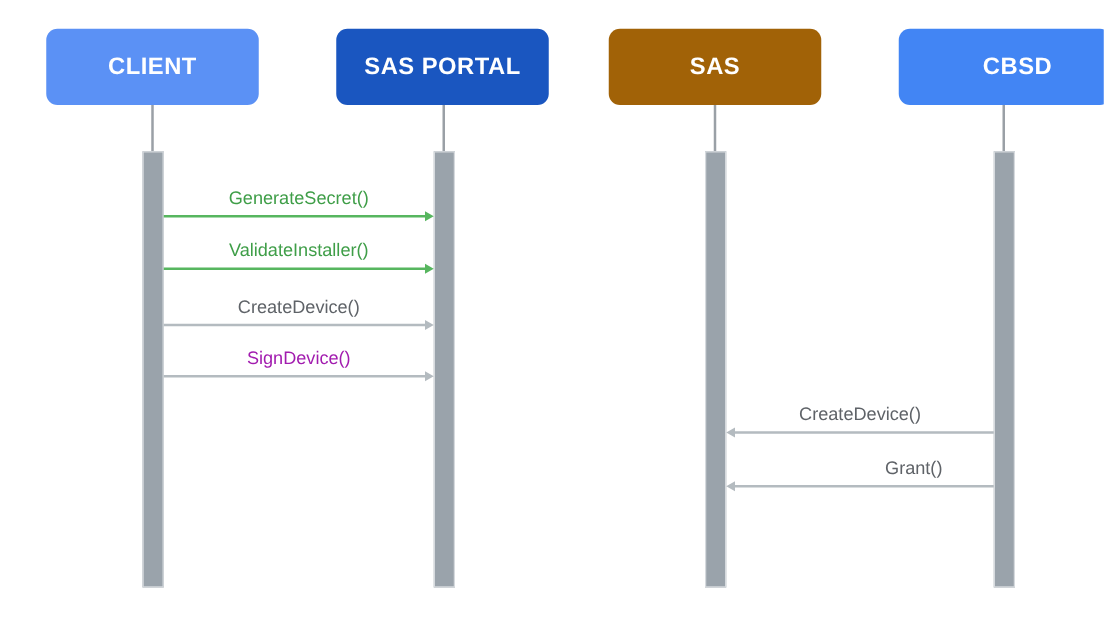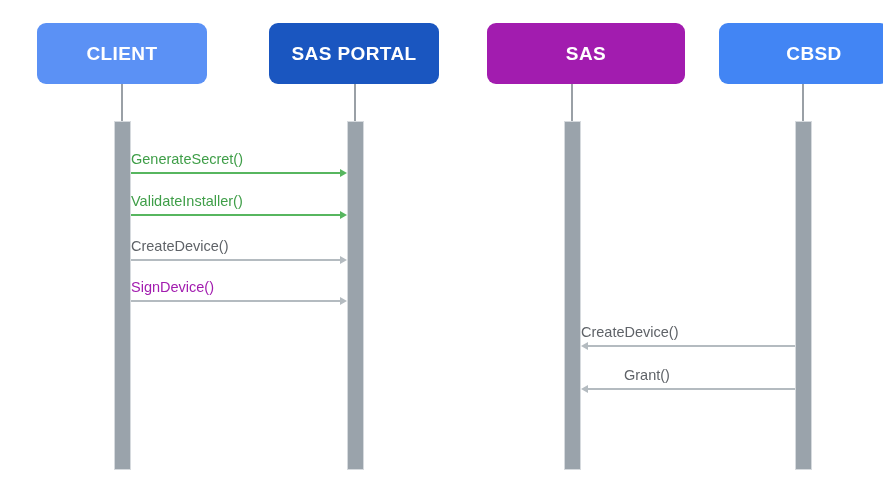--- a/index.html
+++ b/index.html
@@ -57,41 +57,42 @@
   .message-arrowhead {
     position: absolute;
     width: 0;
     height: 0;
     border-top: 4.5px solid transparent;
     border-bottom: 4.5px solid transparent;
   }
   .message-label {
     position: absolute;
     white-space: nowrap;
+    text-align: center;
     font-size: 14.5px;
     user-select: none;
   }
 </style>
 </head>
 <body>
 
 <div id="diagram-root" style="width: 883px; height: 497px; background: rgb(255, 255, 255); margin-left: 19px;">
     <div class="lifeline-stem" style="left: 102px; top: 84px; height: 37px; background: rgb(154, 160, 166);"></div>
     <div class="activation-bar" style="left: 95px; top: 121px; width: 17px; height: 349px; background: rgb(154, 163, 171); border-color: rgb(214, 218, 222);"></div>
     <div class="actor-box" style="left: 18px; top: 23px; width: 170px; height: 61px; background: rgb(91, 145, 245); font-size: 19px;">
       <span class="actor-label">CLIENT</span>
     </div>
     <div class="lifeline-stem" style="left: 335px; top: 84px; height: 37px; background: rgb(154, 160, 166);"></div>
     <div class="activation-bar" style="left: 328px; top: 121px; width: 17px; height: 349px; background: rgb(154, 163, 171); border-color: rgb(214, 218, 222);"></div>
     <div class="actor-box" style="left: 250px; top: 23px; width: 170px; height: 61px; background: rgb(26, 86, 192); font-size: 19px;">
       <span class="actor-label">SAS PORTAL</span>
     </div>
     <div class="lifeline-stem" style="left: 552px; top: 84px; height: 37px; background: rgb(154, 160, 166);"></div>
     <div class="activation-bar" style="left: 545px; top: 121px; width: 17px; height: 349px; background: rgb(154, 163, 171); border-color: rgb(214, 218, 222);"></div>
-    <div class="actor-box" style="left: 468px; top: 23px; width: 198px; height: 61px; background: #a21caf; font-size: 19px;">
+    <div class="actor-box" style="left: 468px; top: 23px; width: 170px; height: 61px; background: #a16207; font-size: 19px;">
       <span class="actor-label">SAS</span>
     </div>
     <div class="lifeline-stem" style="left: 783px; top: 84px; height: 37px; background: rgb(154, 160, 166);"></div>
     <div class="activation-bar" style="left: 776px; top: 121px; width: 17px; height: 349px; background: rgb(154, 163, 171); border-color: rgb(214, 218, 222);"></div>
     <div class="actor-box" style="left: 700px; top: 23px; width: 170px; height: 61px; background: rgb(66, 133, 244); font-size: 19px; padding-left: 20px;">
       <span class="actor-label">CBSD</span>
     </div>
     <div class="message-line" style="background: rgb(87, 182, 95); top: 172px; left: 112px; width: 209px;"></div>
     <div class="message-arrowhead" style="top: 168.5px; left: 321px; border-left: 7px solid rgb(87, 182, 95);"></div>
     <div class="message-label" style="color: rgb(63, 158, 72); left: 112px; width: 216px; top: 151px;">GenerateSecret()</div>

